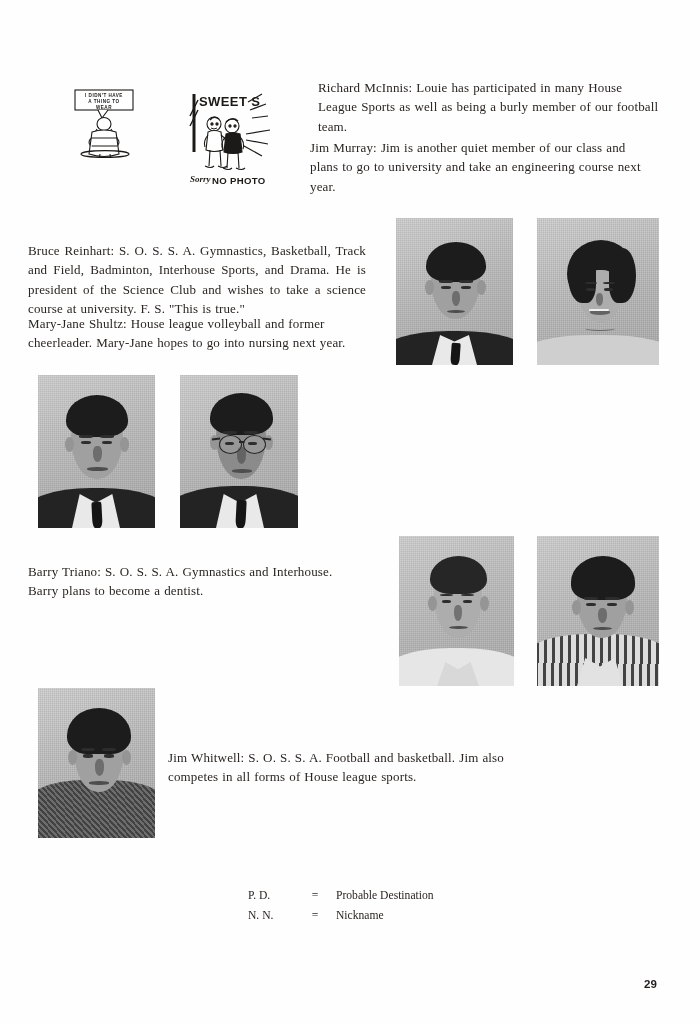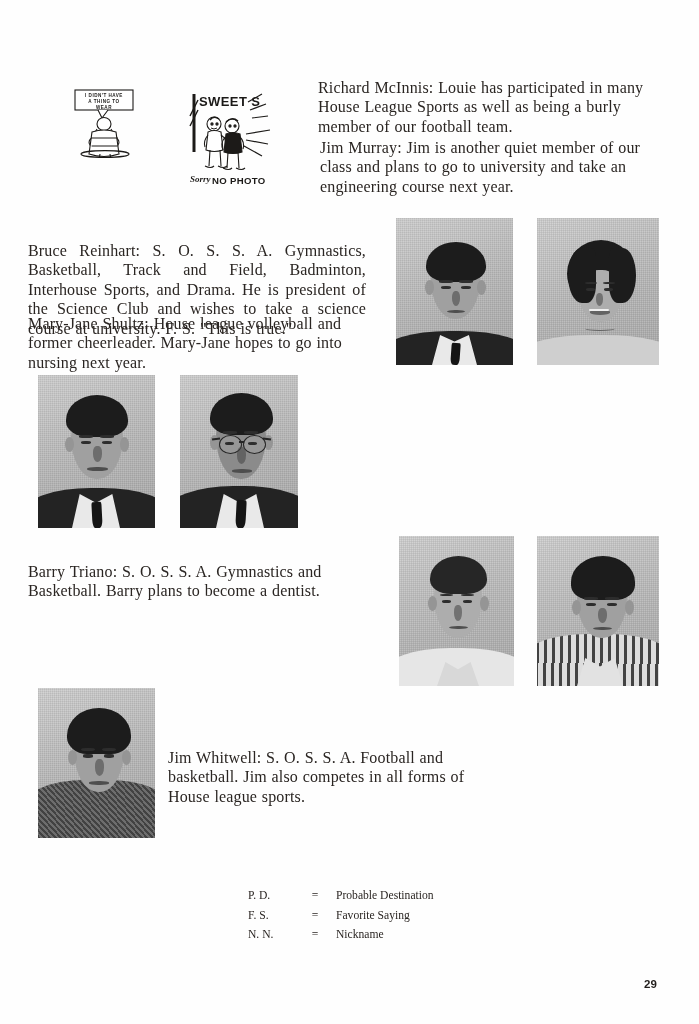--- a/index.html
+++ b/index.html
@@ -18,30 +18,30 @@
 
   .page {
     position: absolute;
     inset: 0;
     background: #fefefe;
   }
 
   
   .para {
     position: absolute;
-    font-size: 16px;
+    font-size: 13px;
     line-height: 19.4px;
     color: #2a2522;
     letter-spacing: 0.15px;
     word-spacing: 0.6px;
   }
   .para.justify { text-align: justify; text-align-last: left; }
 
   .blk-mcinnis   { left: 318px; top: 78px;  width: 344px; }
-  .blk-murray    { left: 320px; top: 138px; width: 344px; }
+  .blk-murray    { left: 310px; top: 138px; width: 344px; }
   .blk-reinhart  { left: 28px;  top: 241px; width: 338px; }
   .blk-shultz    { left: 28px;  top: 314px; width: 338px; }
   .blk-sneath    { left: 318px; top: 381px; width: 344px; }
   .blk-todd      { left: 318px; top: 441px; width: 344px; }
   .blk-triano    { left: 28px;  top: 562px; width: 338px; }
   .blk-whitney   { left: 28px;  top: 607px; width: 338px; }
   .blk-whitwell  { left: 168px; top: 748px; width: 340px; }
 
   
   .photo {
@@ -343,21 +343,21 @@
     <div class="ear" style="left:35px; top:64px;"></div>
     <div class="ear" style="left:88px; top:64px;"></div>
     <div class="brow" style="left:47px; top:61px; width:14px; height:2.6px;"></div>
     <div class="brow" style="left:68px; top:61px; width:14px; height:2.6px;"></div>
     <div class="eye" style="left:49px; top:67px; width:10px; height:3.4px;"></div>
     <div class="eye" style="left:70px; top:67px; width:10px; height:3.4px;"></div>
     <div class="nose" style="left:61px; top:72px; width:9px; height:15px;"></div>
     <div class="mouth" style="left:56px; top:91px; width:19px; height:3.4px;"></div>
   </div>
 
-  <div class="para blk-triano">Barry Triano:  S. O. S. S. A. Gymnastics and Basketball. Barry plans to become a dentist.</div>
+  <div class="para blk-triano">Barry Triano:  S. O. S. S. A. Gymnastics and Interhouse. Barry plans to become a dentist.</div>
 
 
   <div class="photo" style="left:38px; top:688px; width:117px; height:150px;">
     <div class="bg"></div>
     <div class="sweater" style="height:58px;"></div>
     <div class="face" style="left:36px; top:36px; width:50px; height:68px;"></div>
     <div class="hair" style="left:29px; top:20px; width:64px; height:46px; border-radius:52% 52% 32% 32% / 62% 62% 38% 38%;"></div>
     <div class="ear" style="left:30px; top:62px;"></div>
     <div class="ear" style="left:84px; top:62px;"></div>
     <div class="brow" style="left:43px; top:60px; width:14px; height:3px;"></div>
@@ -372,25 +372,20 @@
 
   <div class="legend">
     <table>
       <tbody>
           <tr>
         <td class="abbr">P. D.</td>
         <td class="eq">=</td>
         <td class="expn">Probable Destination</td>
       </tr>
       <tr>
-        <td class="abbr">F. S.</td>
-        <td class="eq">=</td>
-        <td class="expn">Favorite Saying</td>
-      </tr>
-      <tr>
         <td class="abbr">N. N.</td>
         <td class="eq">=</td>
         <td class="expn">Nickname</td>
       </tr>
     </tbody>
       </table>
   </div>
 
   <div class="page-number">29</div>
 

